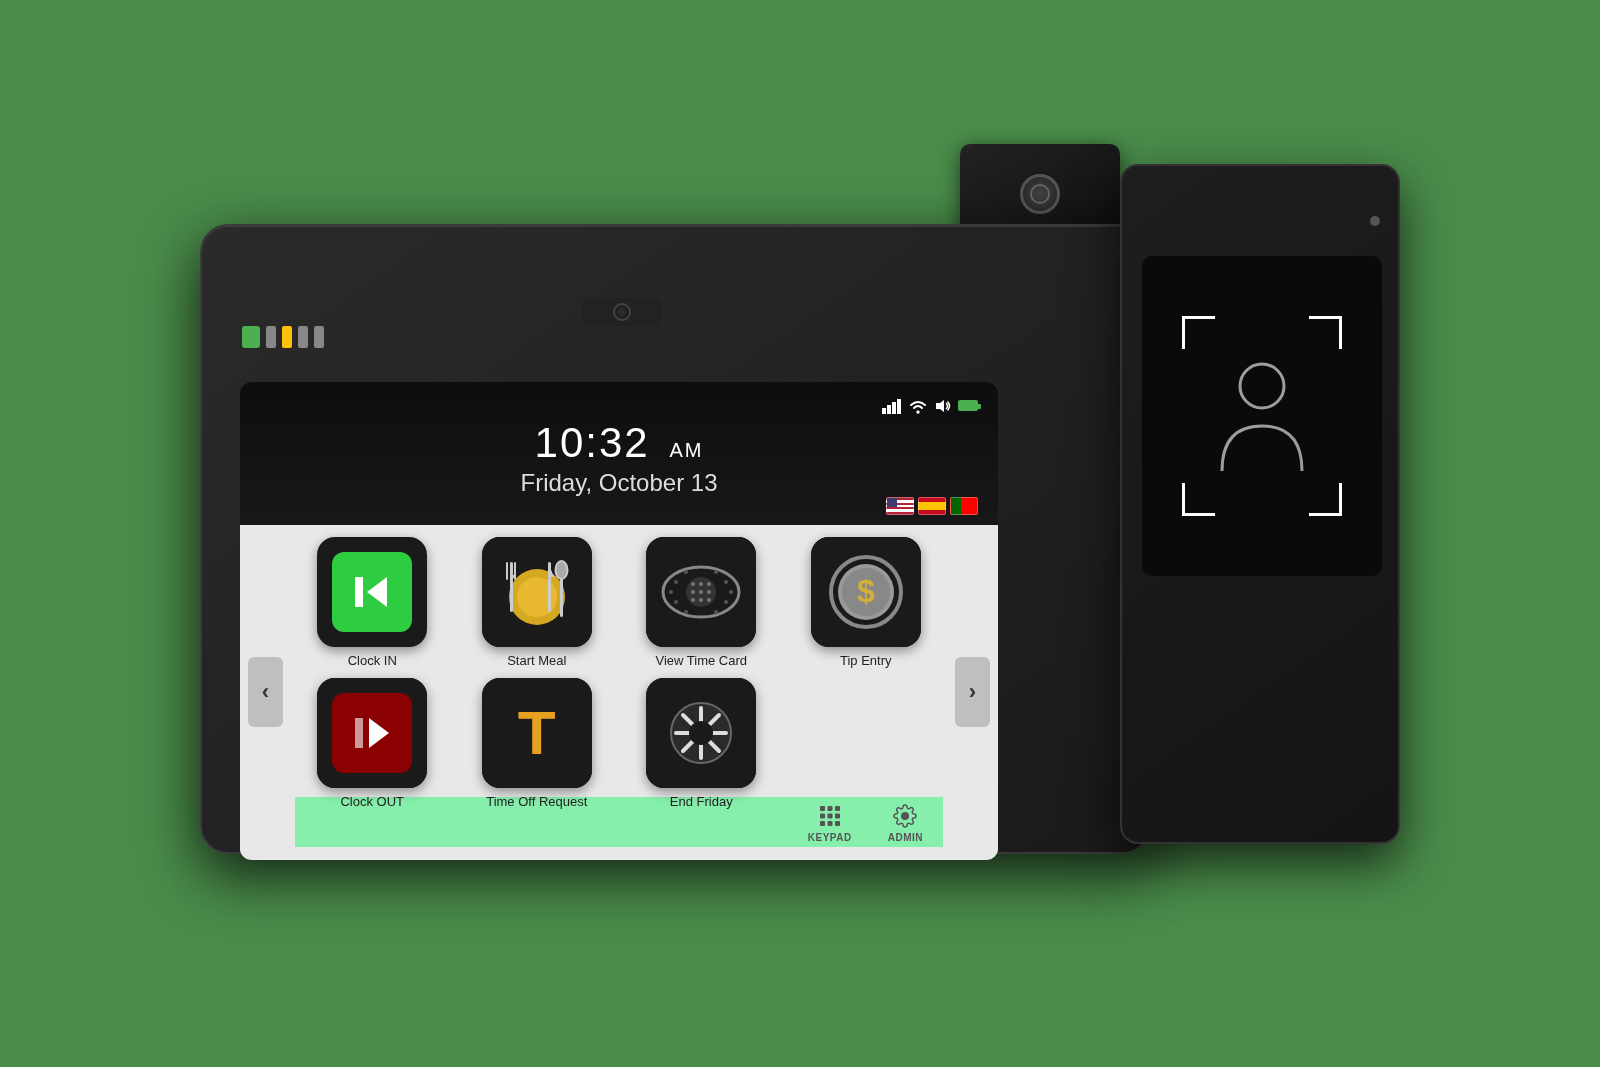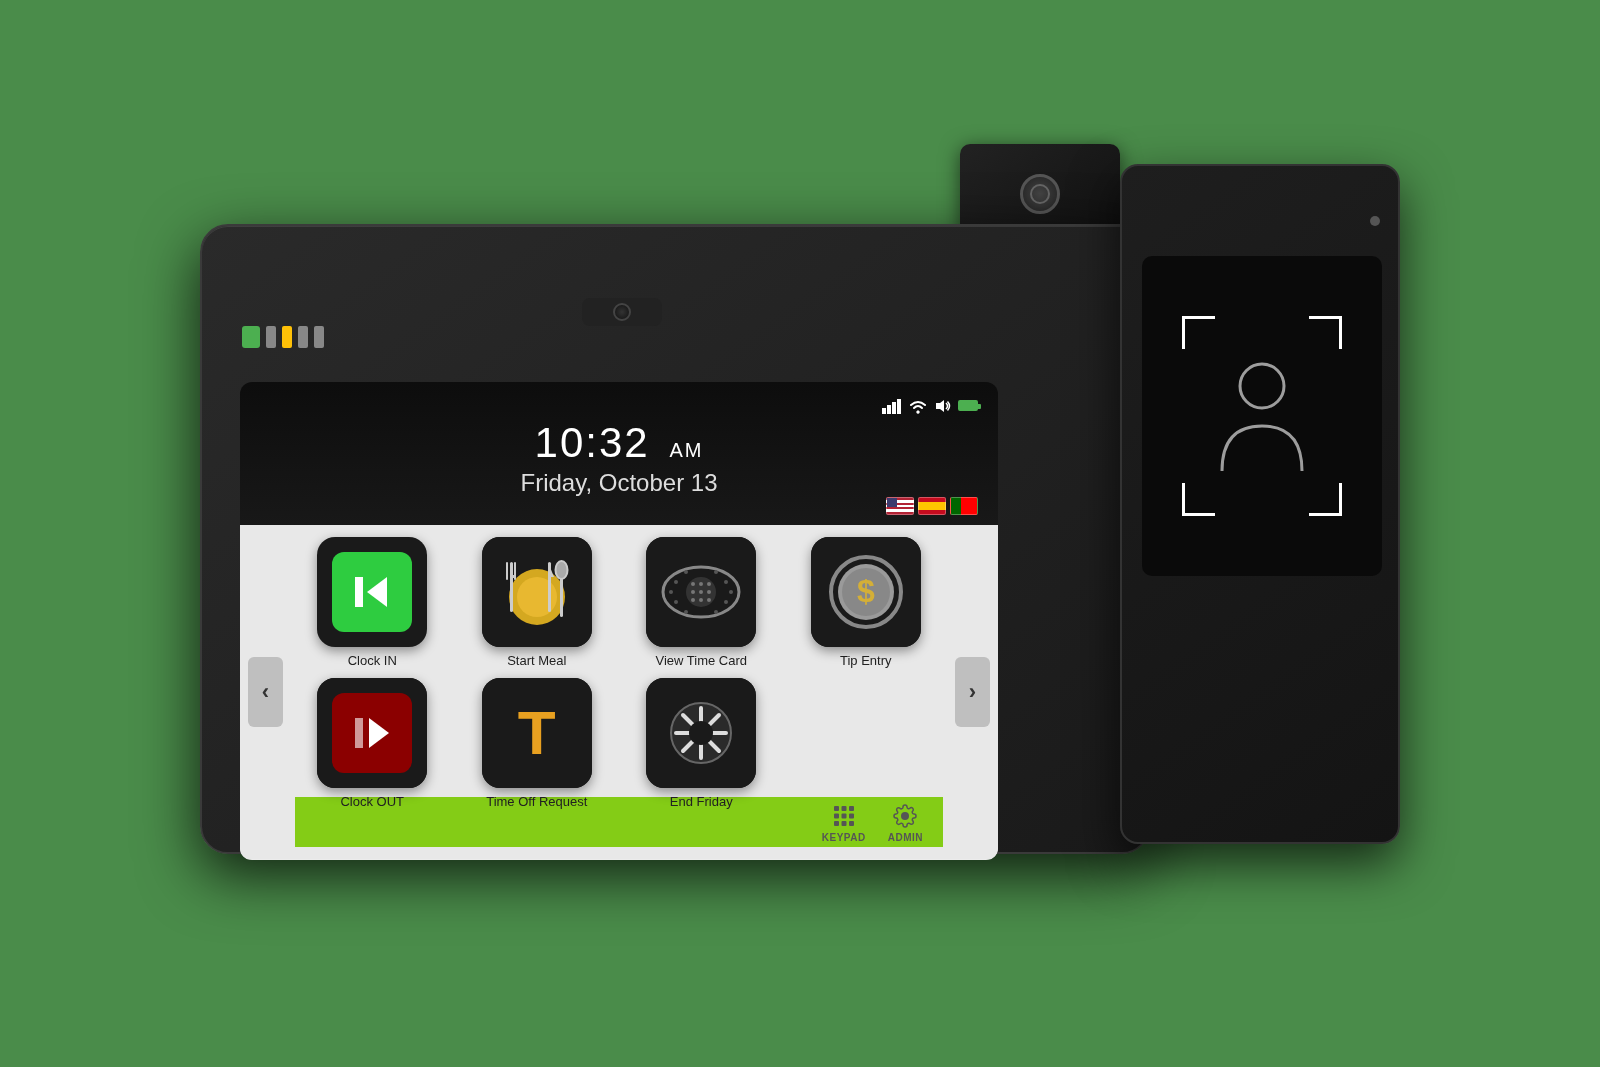--- a/index.html
+++ b/index.html
@@ -344,23 +344,23 @@
       align-items: center;
       justify-content: center;
     }
 
     
     .bottom-bar {
       height: 50px;
       display: flex;
       justify-content: flex-end;
       align-items: center;
-      gap: 22px;
+      gap: 36px;
       padding-right: 20px;
-      background: #84cc16;
+      background: #86efac;
     }
     .bottom-btn {
       display: flex;
       flex-direction: column;
       align-items: center;
       gap: 2px;
       cursor: pointer;
     }
     .bottom-btn-icon {
       width: 28px;

